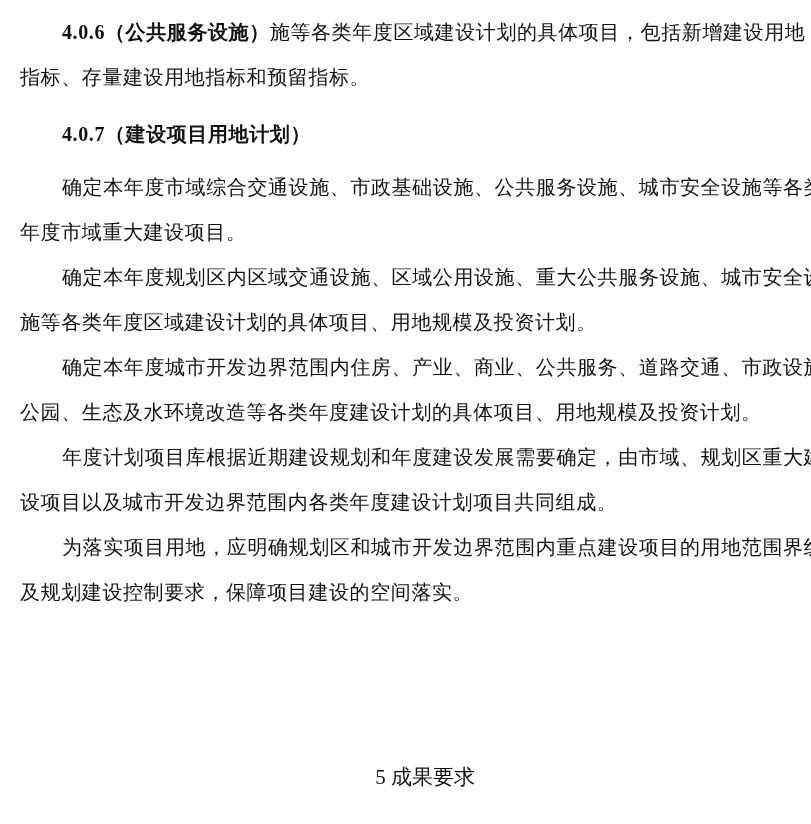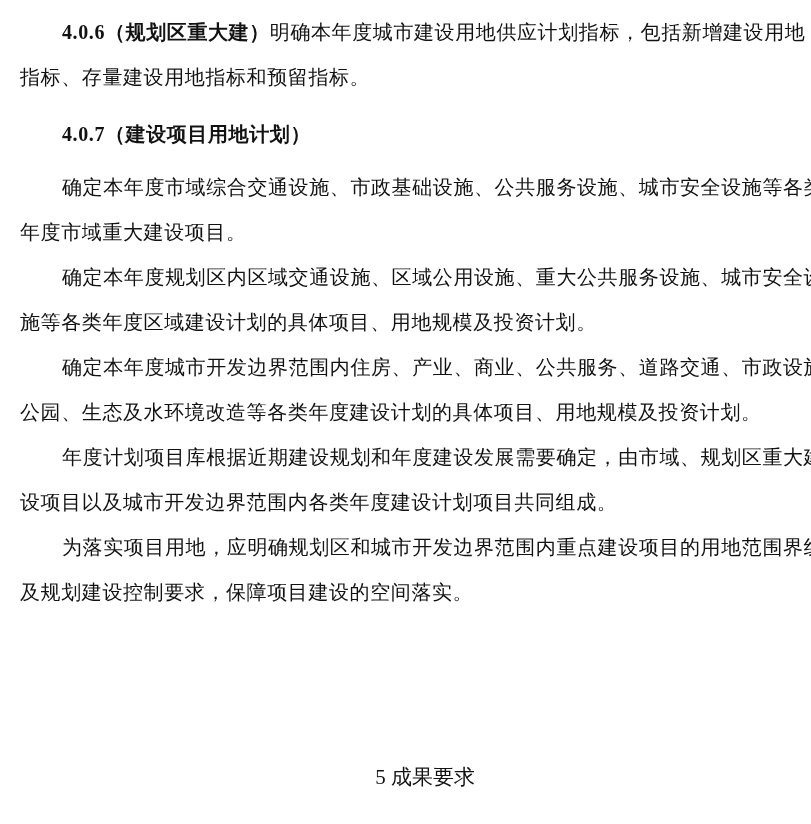--- a/index.html
+++ b/index.html
@@ -37,21 +37,21 @@
     line-height: 45px;
     text-align: center;
     white-space: nowrap;
   }
 </style>
 </head>
 <body>
 
 <div class="page">
 
-  <p class="line indent"><span class="bold">4.0.6（规划区重大建）</span><span>明确本年度城市建设用地供应计划指标，包括新增建设用地</span></p>
+  <p class="line indent"><span class="bold">4.0.6（公共服务设施）</span><span>施等各类年度区域建设计划的具体项目，包括新增建设用地</span></p>
 
   <p class="line">指标、存量建设用地指标和预留指标。</p>
 
   <p class="line indent clause-heading">4.0.7（建设项目用地计划）</p>
 
   <p class="line indent">确定本年度市域综合交通设施、市政基础设施、公共服务设施、城市安全设施等各类</p>
   <p class="line">年度市域重大建设项目。</p>
 
   <p class="line indent">确定本年度规划区内区域交通设施、区域公用设施、重大公共服务设施、城市安全设</p>
   <p class="line">施等各类年度区域建设计划的具体项目、用地规模及投资计划。</p>

